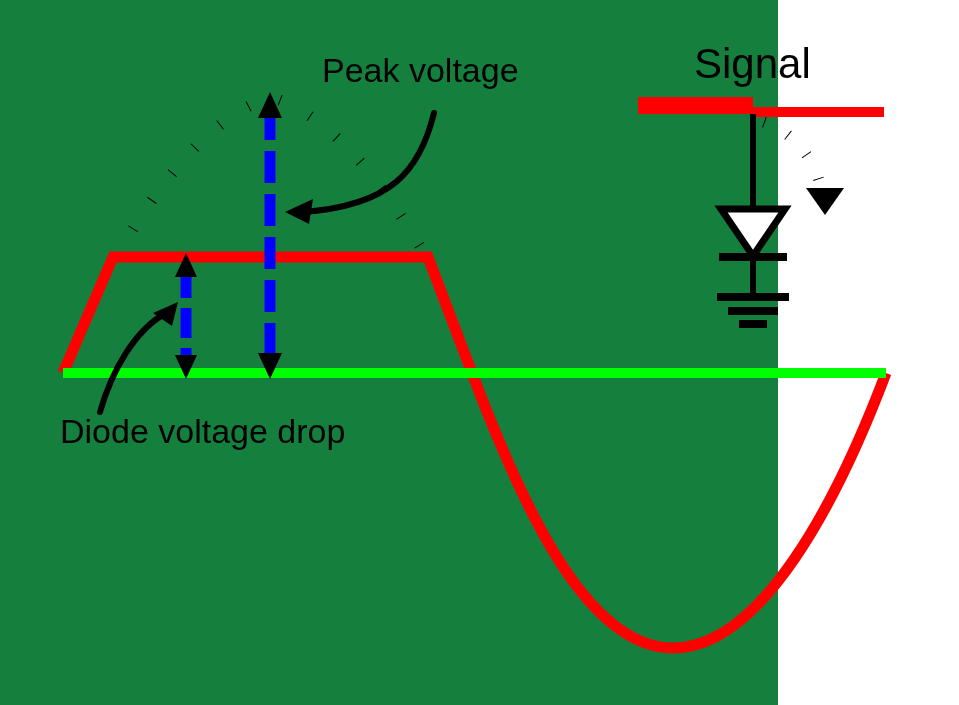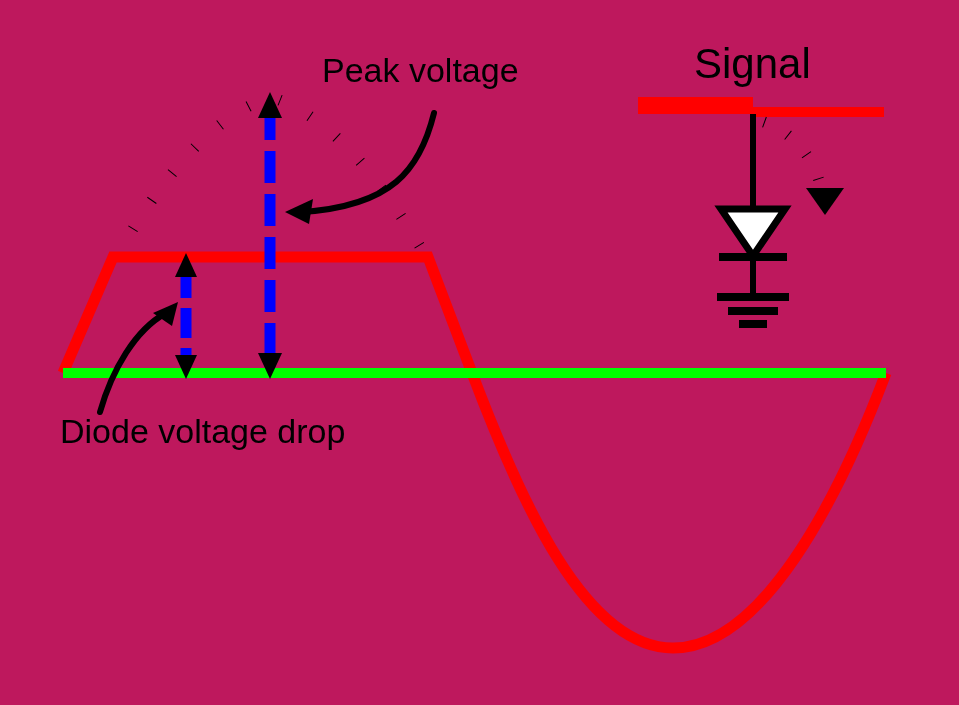--- a/index.html
+++ b/index.html
@@ -9,23 +9,23 @@
     background: #ffffff;
   }
   body {
     width: 959px;
     height: 705px;
     font-family: "Liberation Sans", sans-serif;
     overflow: hidden;
   }
   #diagram-root {
     position: relative;
-    width: 959px;
+    width: 778px;
     height: 705px;
-    background: #be185d;
+    background: #15803d;
   }
   svg#scene {
     display: block;
     width: 959px;
     height: 705px;
   }
   text {
     font-family: "Liberation Sans", sans-serif;
     fill: #000000;
   }

